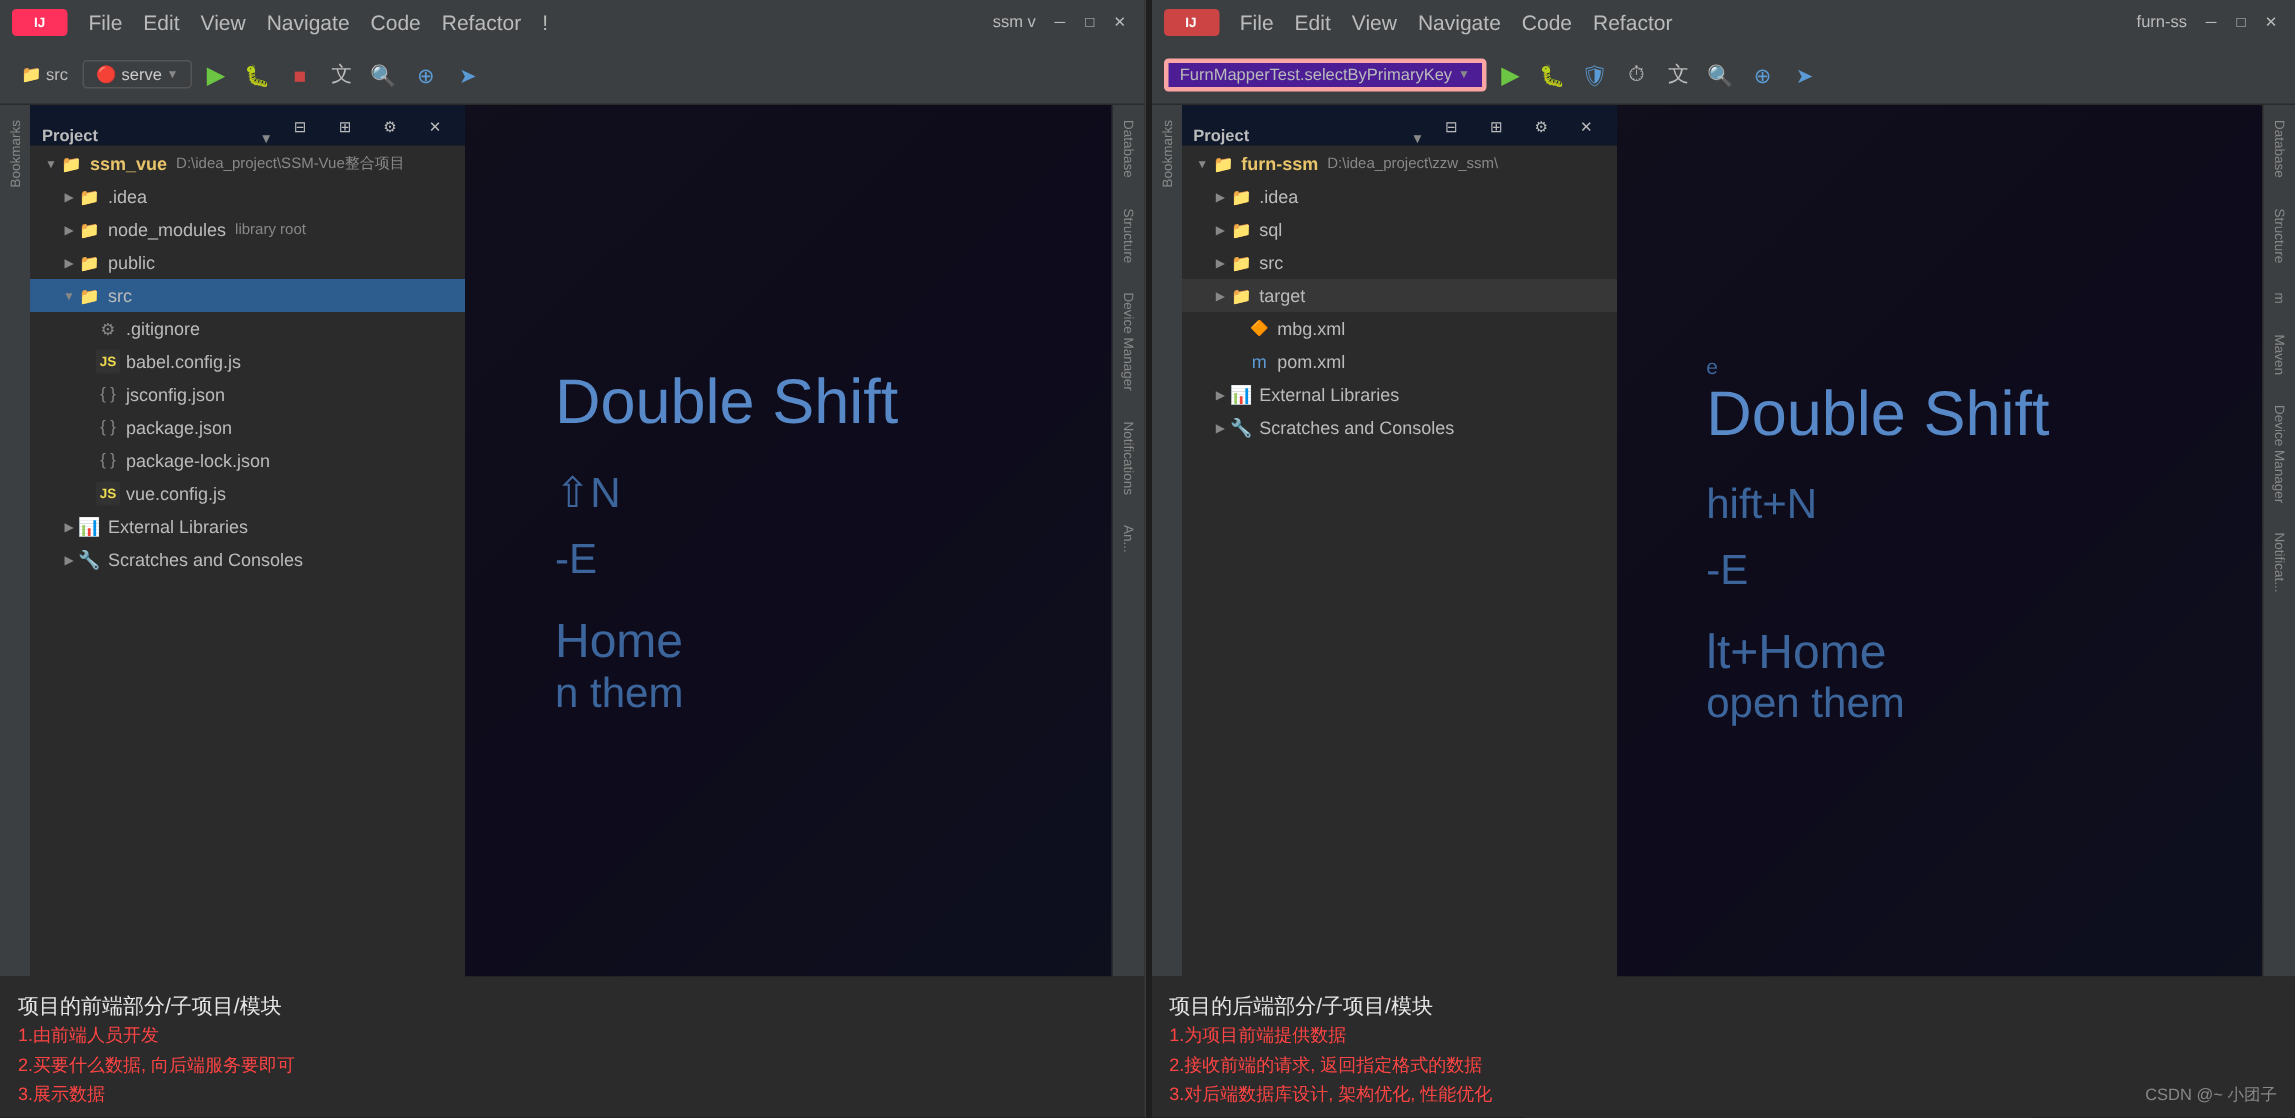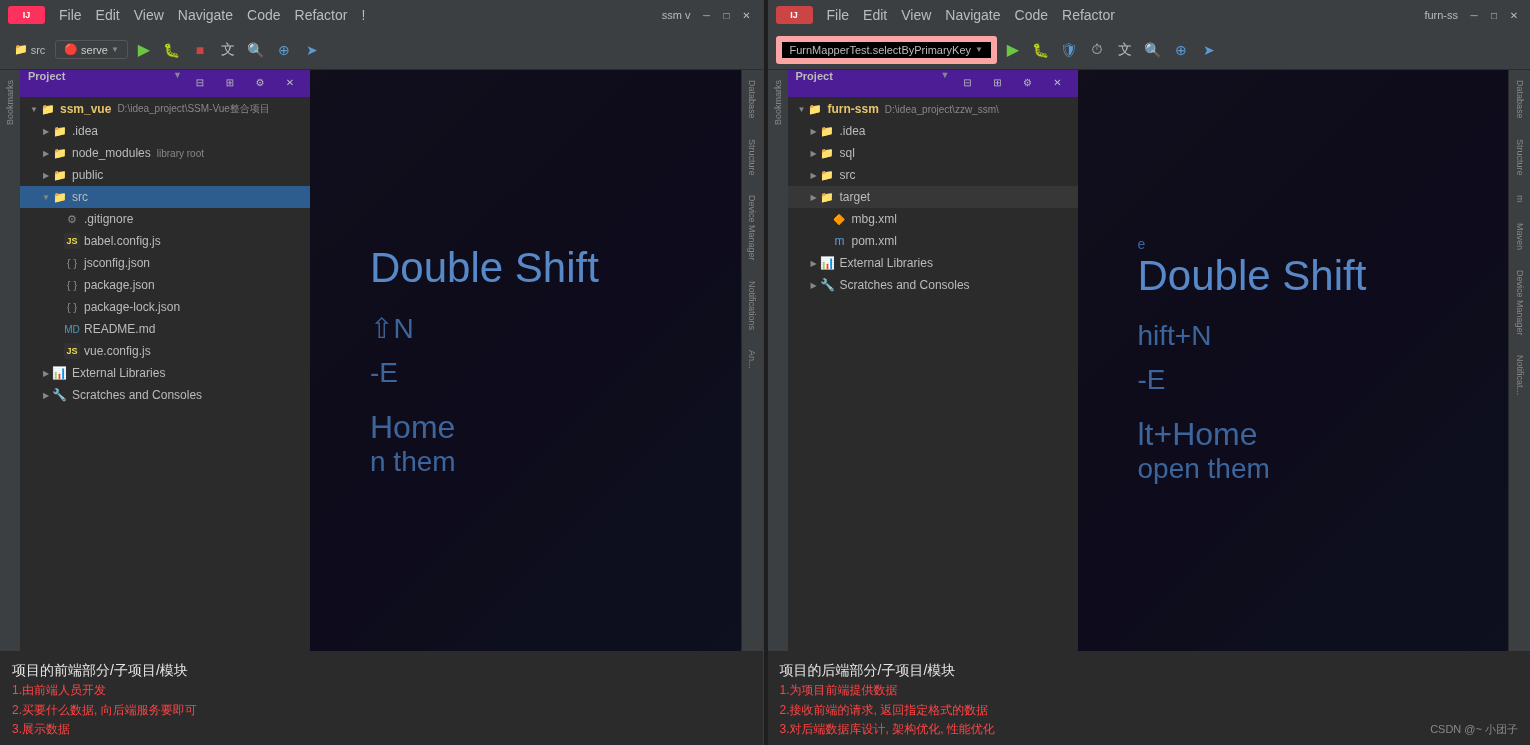--- a/index.html
+++ b/index.html
@@ -129,22 +129,22 @@
     .run-btn {
       color: #6cc644;
       font-size: 16px;
     }
 
     .stop-btn {
       color: #cc4444;
     }
 
     .path-bar {
-      background: #000000;
-      border: 6px solid #fca5a5;
+      background: #4c1d95;
+      border: 3px solid #fca5a5;
       border-radius: 3px;
       padding: 2px 8px;
       font-size: 11px;
       color: #bbbbbb;
       display: flex;
       align-items: center;
       gap: 4px;
     }
 
     
@@ -177,23 +177,23 @@
       width: 290px;
       background: #2b2b2b;
       display: flex;
       flex-direction: column;
       flex-shrink: 0;
       overflow: hidden;
     }
 
     .project-header {
       height: 28px;
-      background: #4c1d95;
-      display: flex;
-      align-items: flex-start;
+      background: #0f172a;
+      display: flex;
+      align-items: flex-end;
       padding: 0 8px;
       gap: 6px;
       font-size: 11px;
       color: #bbbbbb;
       border-bottom: 1px solid #2b2b2b;
     }
 
     .project-tree {
       flex: 1;
       overflow-y: auto;
@@ -498,26 +498,20 @@
             <span>package.json</span>
           </div>
 
           <div class="tree-item">
             <span style="width:28px;"></span>
             <span class="arrow empty"></span>
             <span class="tree-icon" style="color:#888;">{ }</span>
             <span>package-lock.json</span>
           </div>
 
-          <div class="tree-item">
-            <span style="width:28px;"></span>
-            <span class="arrow empty"></span>
-            <span class="tree-icon" style="color:#519aba;font-size:10px;">MD</span>
-            <span>README.md</span>
-          </div>
 
           <div class="tree-item">
             <span style="width:28px;"></span>
             <span class="arrow empty"></span>
             <span class="tree-icon js-icon" style="background:#323232;border-radius:2px;color:#f0db4f;font-size:9px;padding:1px;">JS</span>
             <span>vue.config.js</span>
           </div>
 
           <div class="tree-item">
             <span style="width:16px;"></span>

